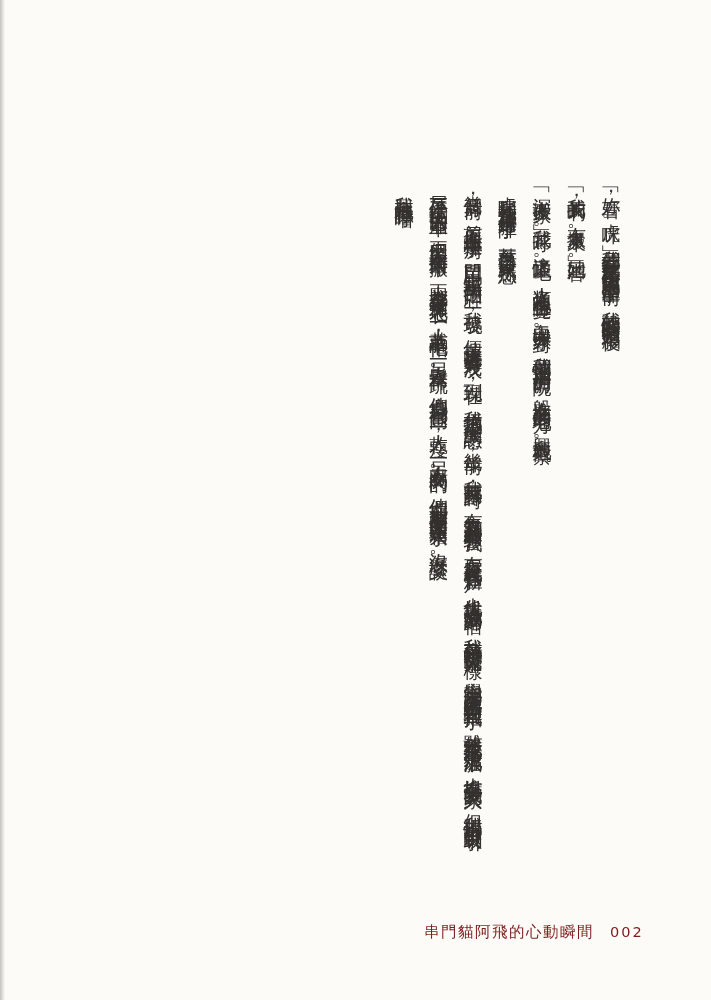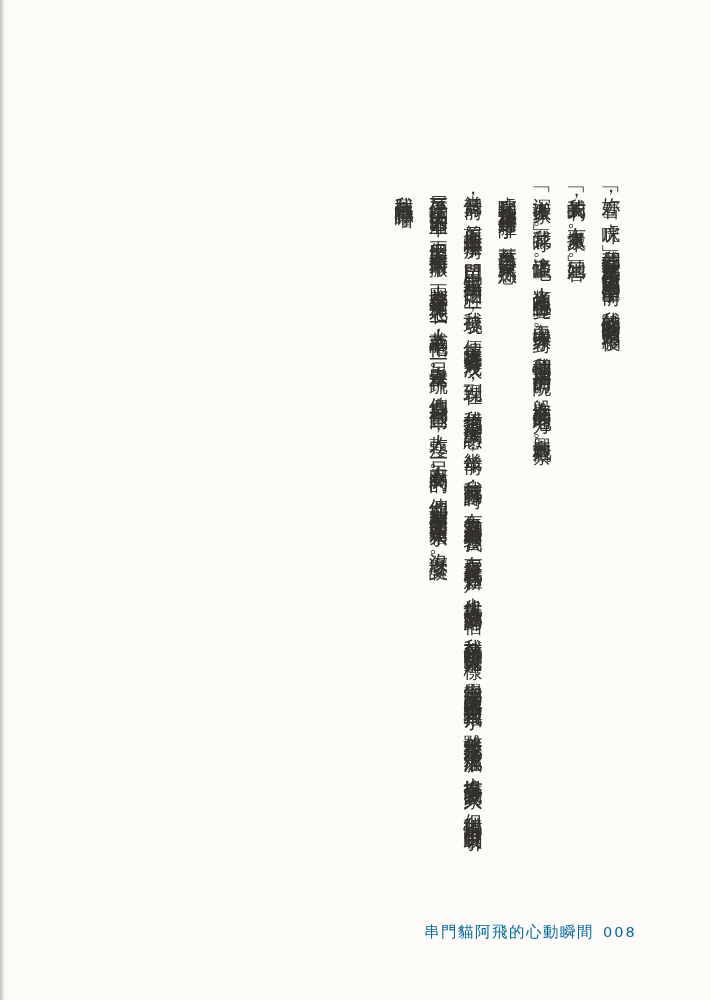--- a/index.html
+++ b/index.html
@@ -40,22 +40,22 @@
   }
   .text-block p {
     text-indent: 42px; 
   }
   .footer {
     position: absolute;
     left: 424px;
     top: 922px;
     display: flex;
     align-items: baseline;
-    gap: 9px;
-    color: #0369a1;
+    gap: 16px;
+    color: #7f1d1d;
   }
   .runtitle {
     font-size: 15.5px;
     letter-spacing: 1.5px;
     font-family: "DejaVu Serif", serif;
   }
   .pagenum {
     font-family: "DejaVu Sans", sans-serif;
     font-size: 14.5px;
     letter-spacing: 2px;
@@ -73,16 +73,16 @@
     <p>「我的天啊，有人搬來了。」她回答。</p>
     <p>「深夜搬家！」我驚呼。這太怪了吧。人類通常晚上睡覺，白天搬家才對。我們悄悄溜進房子的前院，躲進樹叢的老地方，興奮地觀察。</p>
     <p>虎咪和我注意這棟房子好一陣子了，甚至像自己家一樣熟悉。</p>
     <p>幾個月前，前屋主搬離這棟房子，門口馬上立起「出租」的招牌。我一發現，便拉著虎咪去看了好幾次。到現在，我仍抗拒不了空屋的誘惑。幾年前，我無家可歸時，有隻充滿智慧的貓教會我，有空屋就代表有新住戶，也代表著流浪貓的歸宿。我就像飛蛾被火光吸引一樣，覺得那間空屋彷彿不斷在對我招手。雖然我現在已不是流浪貓，也擁有愛我的家人，但我仍情不自禁受到吸引。</p>
     <p>屋外停了一輛巨大的廂型車，兩個男人正在將東西搬下。兩人都穿著牛仔褲和毛衣，一人戴著羊毛帽，另一人髮量稀疏。他們身高都很高，一人乾瘦，另一人有點肉肉的。他們在廂型車和屋子間來回搬運大箱子，沒怎麼交談。</p>
     <p>我興奮地呼嚕呼嚕。</p>
   </main>
 
   <footer class="footer">
     <span class="runtitle">串門貓阿飛的心動瞬間</span>
-    <span class="pagenum">008</span>
+    <span class="pagenum">002</span>
   </footer>
 
 </div>
 
 </body></html>

